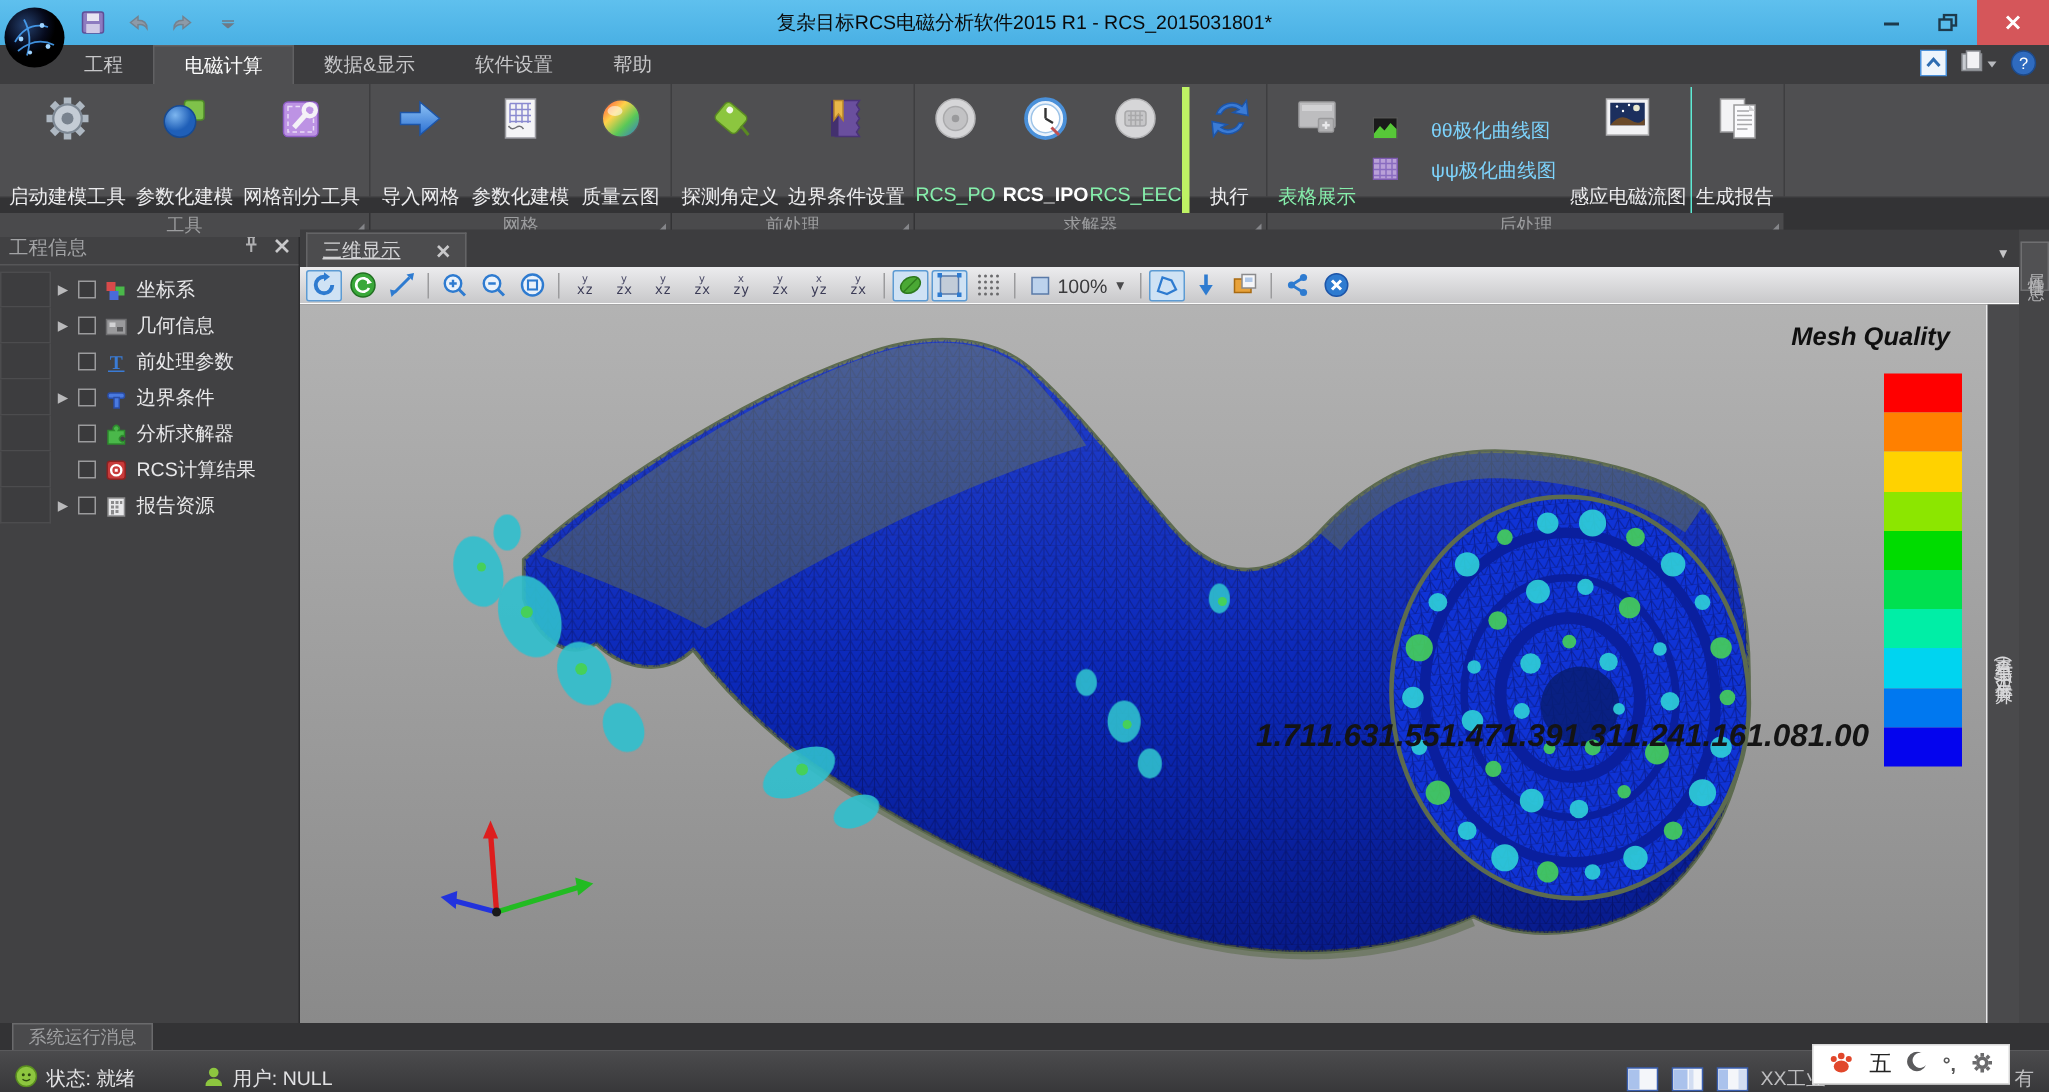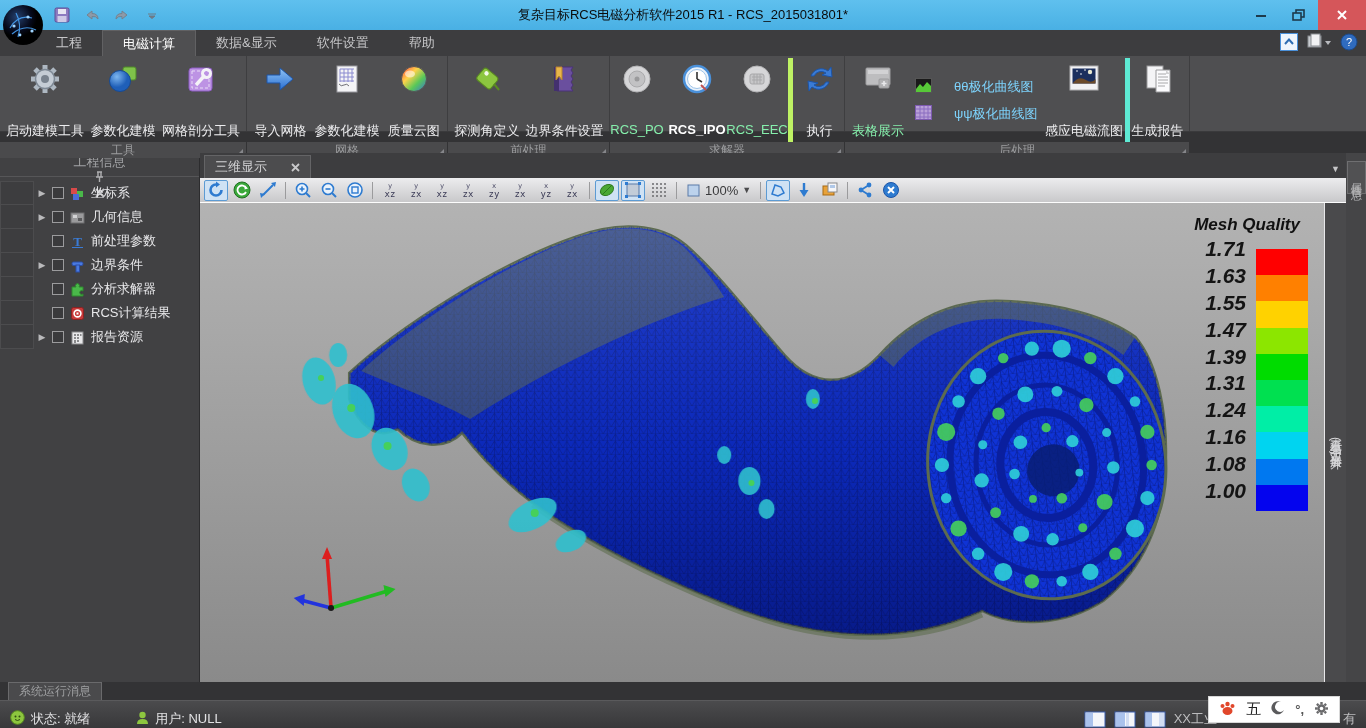--- a/index.html
+++ b/index.html
@@ -38,53 +38,53 @@
   .rstack { display:flex; flex-direction:column; justify-content:center; gap:9px; padding:0 6px; }
   .rsmall { display:flex; align-items:flex-end; gap:22px; color:#7dd3fc; font-size:13px; white-space:nowrap; }
   .ribbon-tail { flex:1; }
 
   .strip { height:21px; background:#333335; flex:0 0 21px; }
 
   
   .main { flex:1; display:flex; min-height:0; }
 
   .left-panel { width:200px; background:#414143; border-right:1px solid #2c2c2e; display:flex; flex-direction:column; }
-  .lp-header { height:24px; display:flex; align-items:center; padding:0 6px; color:#a2a3a5; border-bottom:1px solid #565658;flex-direction:column; }
+  .lp-header { height:24px; display:flex; align-items:center; padding:0 6px; color:#a2a3a5; border-bottom:1px solid #565658; }
   .lp-header .sp { flex:1; }
   .tree { flex:1; padding-top:4px; }
   .trow { height:24px; display:flex; align-items:center; }
   .tcell { width:34px; align-self:stretch; border:1px solid #4c4c4e; border-top:none; background:#3d3d3f; }
   .trow:first-child .tcell { border-top:1px solid #4c4c4e; }
   .tarrow { width:16px; text-align:center; color:#b9b9bb; font-size:9px; }
   .tcheck { width:12px; height:12px; border:1px solid #9b9b9d; background:#3a3a3c; margin:0 5px 0 2px; }
   .ticon { width:16px; height:16px; margin-right:6px; display:flex; align-items:center; justify-content:center; }
   .tlabel { color:#e8e8ea; font-size:13px; }
 
   .center { flex:1; display:flex; flex-direction:column; min-width:0; }
   .doc-tabrow { height:25px; background:#3d3d3f; display:flex; align-items:flex-end; position:relative; flex:0 0 25px; }
-  .doc-tab { height:23px; margin-left:4px; background:#4c4c4e; border:1px solid #646466; border-bottom:none; color:#d2d2d4; display:flex; align-items:center; gap:24px; padding:0 10px; }
+  .doc-tab { height:23px; margin-left:4px; background:#4c4c4e; border:1px solid #646466; border-bottom:none; color:#d2d2d4; display:flex; align-items:center; gap:24px; padding:0 10px;text-decoration:underline; }
   .tab-overflow { position:absolute; right:6px; bottom:4px; color:#c6c6c8; font-size:9px; }
 
   .vtoolbar { height:25px; background:linear-gradient(#ececee,#c8c8ca); border-bottom:1px solid #fdfdfd; display:flex; align-items:center; padding:0 4px; gap:2px; flex:0 0 25px; }
   .vt-btn { width:24px; height:21px; display:flex; align-items:center; justify-content:center; border:1px solid transparent; border-radius:2px; }
   .vt-btn.sel { border-color:#5d9bd3; background:#cfe2f4; }
   .vt-sep { width:1px; height:17px; background:#9b9b9d; margin:0 3px; }
   .axis-btn { font-size:9px; color:#3a3a55; letter-spacing:0; line-height:8px; flex-direction:column; font-family:"DejaVu Sans Mono",monospace; }
   .axis-btn i { font-style:normal; font-size:7px; color:#4a4a66; display:block; text-align:center; }
   .zoomlevel { display:flex; align-items:center; gap:4px; color:#3a3a3c; font-size:13px; padding:0 4px; }
 
   .vp-row { flex:1; display:flex; min-height:0; }
   .viewport { flex:1; position:relative; background:linear-gradient(#b3b3b3,#8a8a8a); overflow:hidden; }
   .viewport svg.scene { position:absolute; inset:0; width:100%; height:100%; }
 
   
   .legend { position:absolute; top:12px; right:16px; display:flex; flex-direction:column; align-items:flex-end; }
   .lg-title { font-size:17px; font-weight:bold; font-style:italic; color:#101010; margin-bottom:4px; padding-right:8px; }
   .lg-body { display:flex; gap:10px; }
-  .lg-vals { display:flex; flex-direction:column; justify-content:space-between; align-items:flex-end; height:262px; }
+  .lg-vals { display:flex; flex-direction:row; justify-content:space-between; align-items:flex-end; height:262px; }
   .lg-val { font-size:21px; font-weight:bold; font-style:italic; color:#141414; line-height:20px; }
   .lg-bar { width:52px; height:262px; display:flex; flex-direction:column; margin-top:10px; }
   .lg-band { flex:1; }
 
   .collapsed-bar { width:22px; background:#4a4a4c; border-left:1px solid #e8e8ea; display:flex; align-items:center; justify-content:center; }
   .collapsed-bar span { writing-mode:vertical-rl; color:#d8d8da; font-size:12px; letter-spacing:2px; }
 
   .right-strip { width:20px; background:#454547; display:flex; flex-direction:column; align-items:center; }
   .prop-tab { margin-top:8px; border:1px solid #6f6f71; background:#515153; padding:8px 1px; }
   .prop-tab span { writing-mode:vertical-rl; color:#b2b2b4; font-size:11px; letter-spacing:2px; }
@@ -411,21 +411,21 @@
                 <rect x="6.5" y="6.5" width="23" height="15" fill="#1b2f5e"></rect>
                 <path d="M6.5 21.5 Q13 13 20 18 Q26 22 29.5 17 L29.5 21.5 Z" fill="#6b4a2a"></path>
                 <circle cx="24" cy="10" r="2.2" fill="#e8e8d0"></circle>
                 <circle cx="11" cy="9" r="0.8" fill="#fff"></circle>
                 <circle cx="15" cy="12" r="0.8" fill="#fff"></circle>
                 <circle cx="19" cy="8" r="0.8" fill="#fff"></circle>
               </svg>
           </span>
           <span class="rlab">感应电磁流图</span>
         </div>
-        <div class="rbtn" style="border-left:5px solid #5eead4">
+        <div class="rbtn" style="border-left:1px solid #5eead4">
           <span class="ric">
             <svg width="34" height="34">
                 <rect x="7" y="4" width="16" height="22" fill="#f4f4f6" stroke="#9a9a9c"></rect>
                 <path d="M16 8 H30 V30 H16 Z" fill="#fbfbfd" stroke="#9a9a9c"></path>
                 <path d="M26 8 L30 12 L26 12 Z" fill="#d0d0d2"></path>
                 <g stroke="#a8a8aa" stroke-width="1">
                   <path d="M18 12 H26 M18 15 H28 M18 18 H28 M18 21 H28 M18 24 H25"></path>
                 </g>
               </svg>
           </span>

